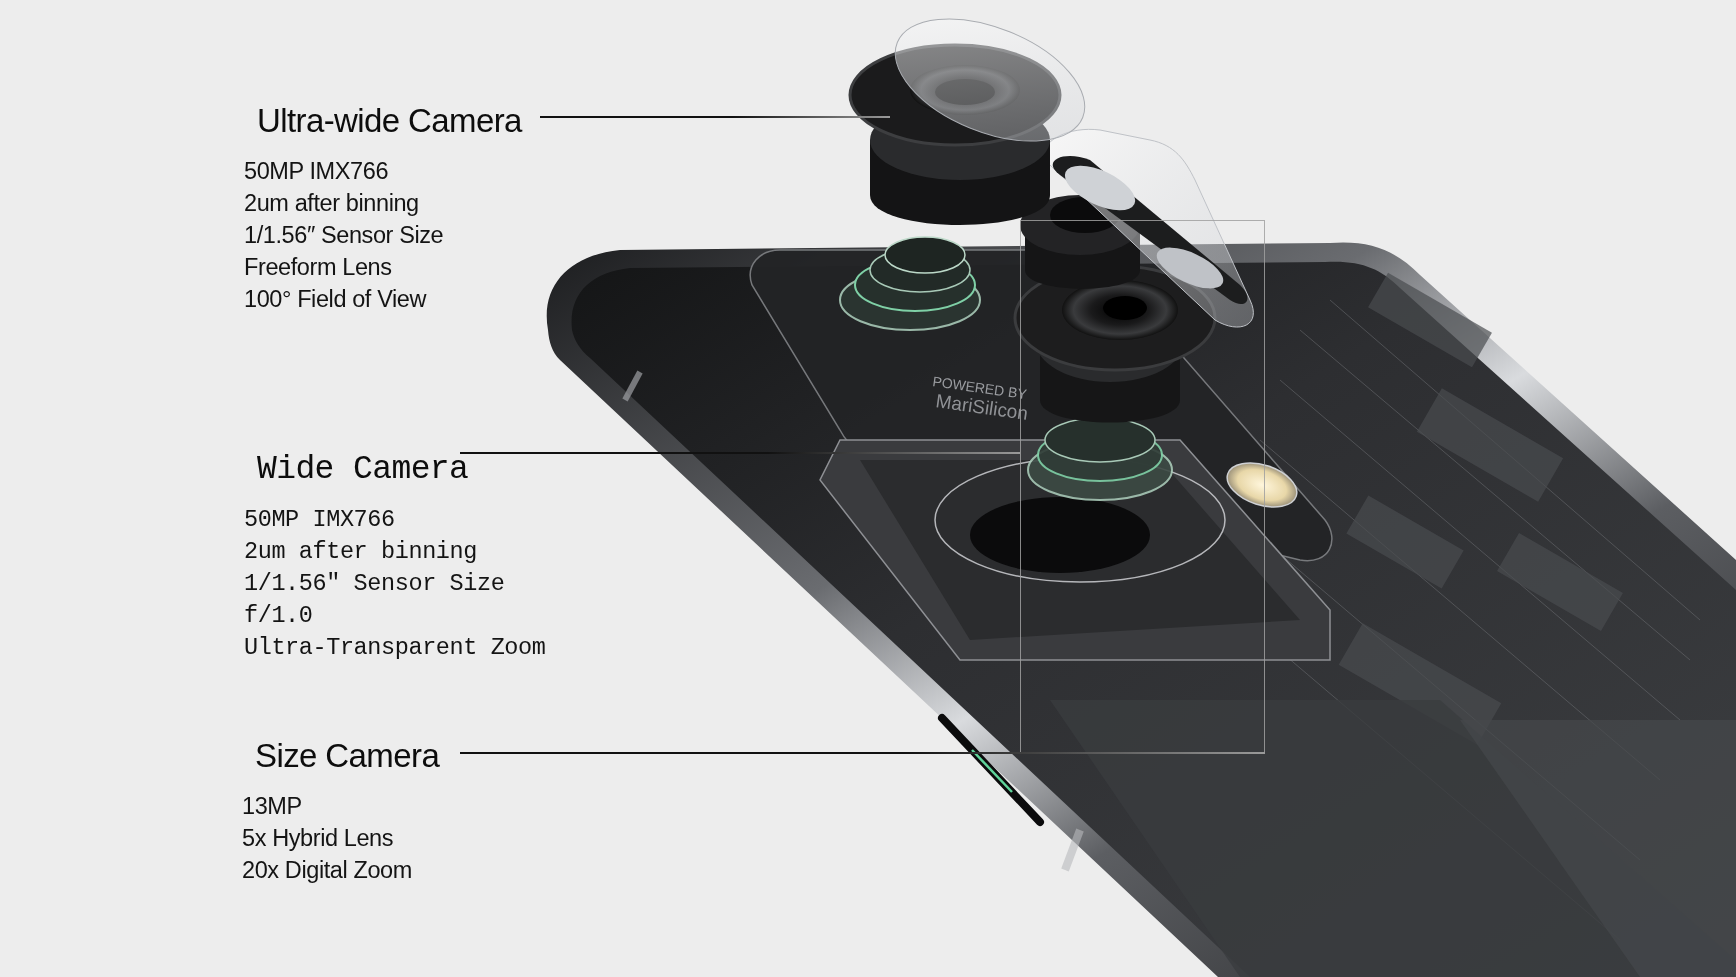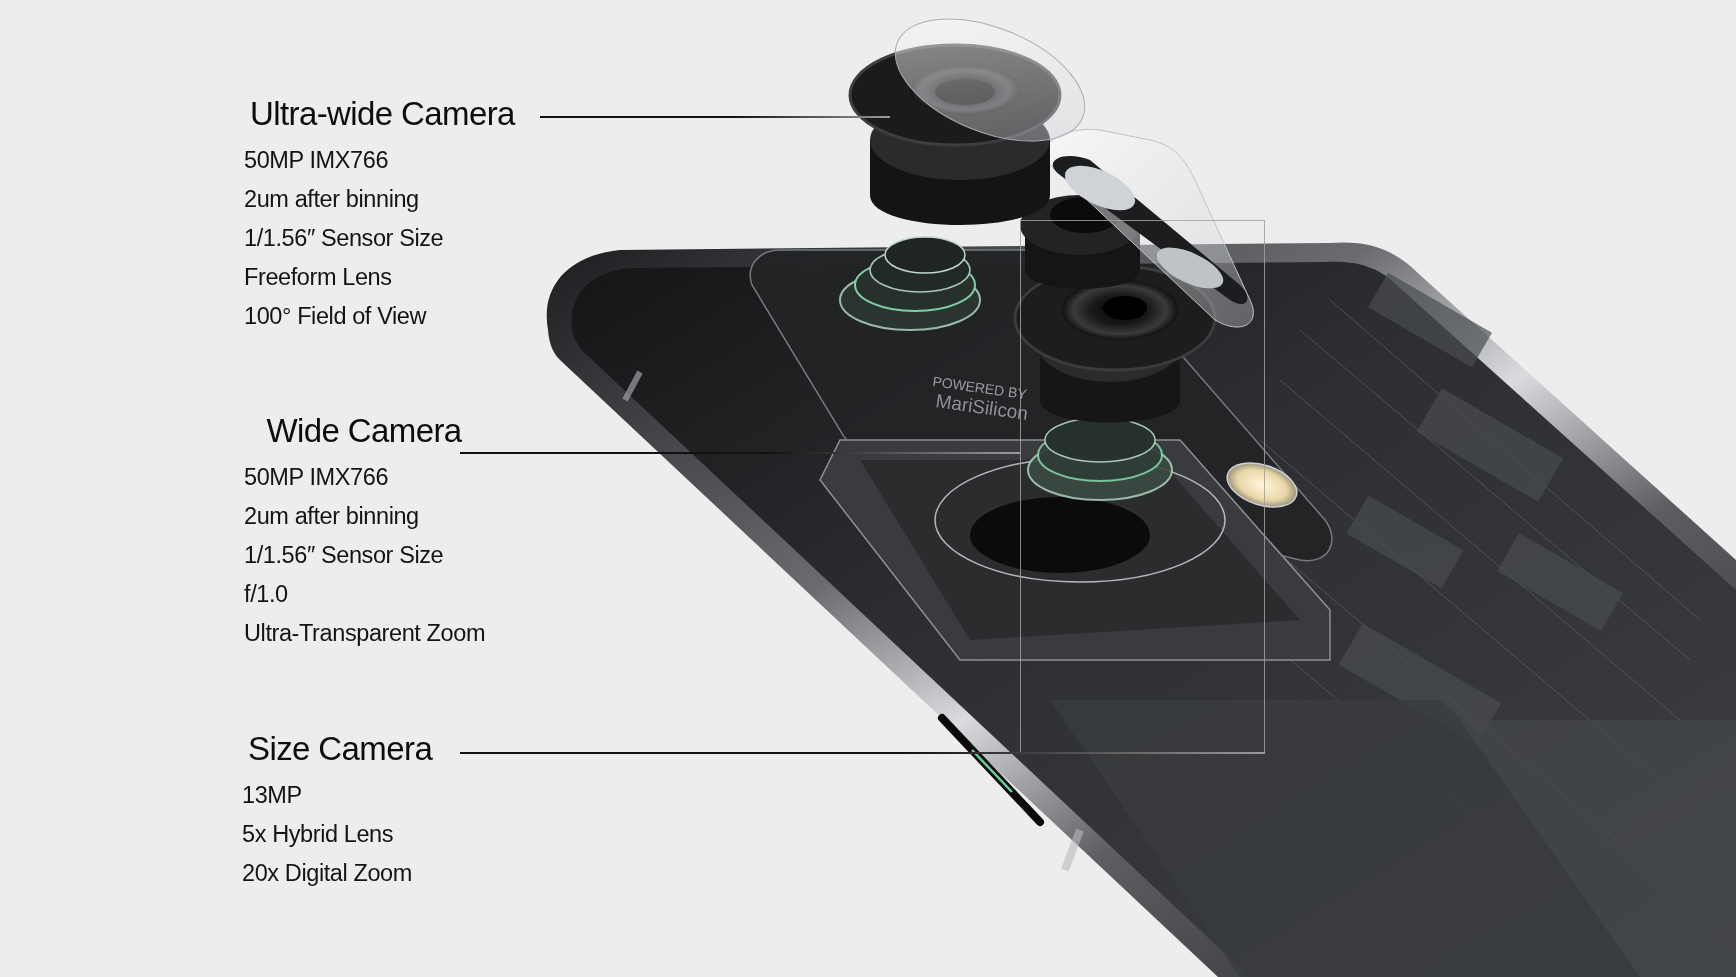--- a/index.html
+++ b/index.html
@@ -8,26 +8,26 @@
       background: #ededed;
       font-family: "Liberation Sans", "DejaVu Sans", sans-serif;
       position: relative;
     }
     .stage { position: absolute; left: 0; top: 0; width: 1736px; height: 977px; }
     .art { position: absolute; left: 0; top: 0; }
     .spec {
       position: absolute; left: 243px; color: #111;
     }
     .spec h2 {
-      margin: 7px; font-weight: 400; font-size: 33px; letter-spacing: -0.6px;
-      line-height: 40px; color: #0d0d0d; text-align: center;
+      margin: 14px; font-weight: 400; font-size: 33px; letter-spacing: -0.6px;
+      line-height: 40px; color: #0d0d0d;
     }
     .spec ul { list-style: none; margin: 10px 0 0 1px; padding: 0; }
     .spec li {
-      font-size: 23.5px; line-height: 32px; letter-spacing: -0.4px; color: #141414; margin-top: 7px;
+      font-size: 23.5px; line-height: 32px; letter-spacing: -0.4px; color: #141414;
     }
     .leader {
       position: absolute; height: 2px;
       background: linear-gradient(to right, #111 0%, #111 55%, #9a9a9a 100%);
     }
     .frame {
       position: absolute; border: 1.5px solid rgba(160,160,160,0.85);
       box-sizing: border-box; pointer-events: none;
     }
   </style>
@@ -162,21 +162,21 @@
     <h2>Ultra-wide Camera</h2>
     <ul>
       <li>50MP IMX766</li>
       <li>2um after binning</li>
       <li>1/1.56″ Sensor Size</li>
       <li>Freeform Lens</li>
       <li>100° Field of View</li>
     </ul>
   </section>
 
-  <section class="spec" style="top:404px;">
+  <section class="spec" style="top:436px;font-family:Liberation Mono, monospace;">
     <h2>Wide Camera</h2>
     <ul>
       <li>50MP IMX766</li>
       <li>2um after binning</li>
       <li>1/1.56″ Sensor Size</li>
       <li>f/1.0</li>
       <li>Ultra-Transparent Zoom</li>
     </ul>
   </section>
 

